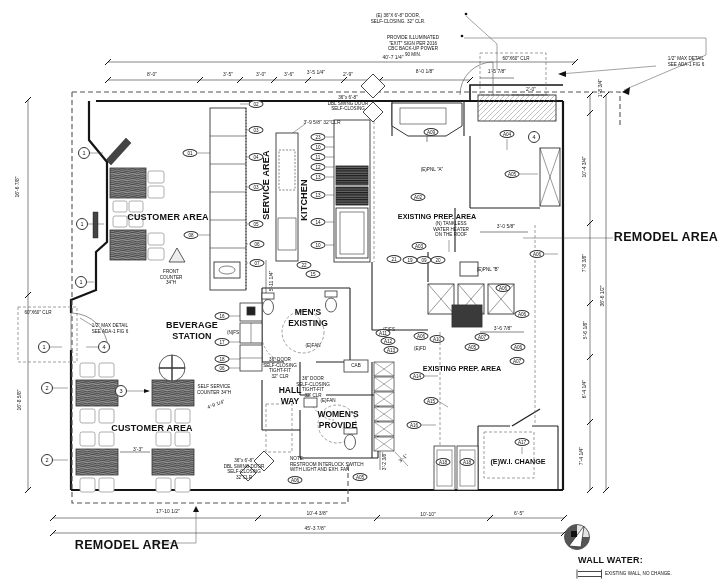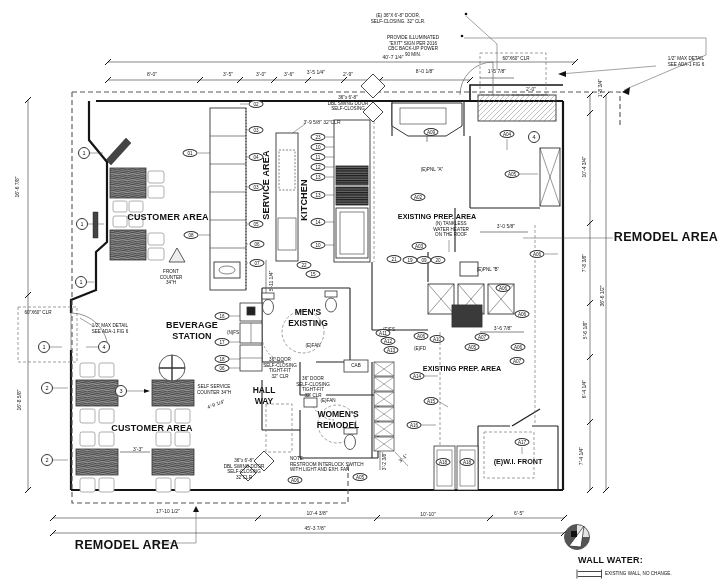--- a/index.html
+++ b/index.html
@@ -270,26 +270,26 @@
 
 <div class="lbl room" style="left:168px;top:218px">CUSTOMER AREA</div>
 <div class="lbl room" style="left:152px;top:429px">CUSTOMER AREA</div>
 <div class="lbl room v" style="left:267px;top:185px">SERVICE AREA</div>
 <div class="lbl room v" style="left:305px;top:200px">KITCHEN</div>
 <div class="lbl r7" style="left:437px;top:216px">EXISTING PREP. AREA</div>
 <div class="lbl r7" style="left:462px;top:368px">EXISTING PREP. AREA</div>
 <div class="lbl r85" style="left:308px;top:318px">MEN'S
 EXISTING</div>
 <div class="lbl r85" style="left:338px;top:420px">WOMEN'S
-REMODEL</div>
-<div class="lbl r85" style="left:264px;top:396px">HALL
+PROVIDE</div>
+<div class="lbl r85" style="left:290px;top:396px">HALL
 WAY</div>
 <div class="lbl room" style="left:192px;top:331px">BEVERAGE
 STATION</div>
-<div class="lbl r7" style="left:518px;top:461px">(E)W.I. FRONT</div>
+<div class="lbl r7" style="left:518px;top:461px">(E)W.I. CHANGE</div>
 <div class="lbl big" style="left:666px;top:238px">REMODEL AREA</div>
 <div class="lbl big" style="left:127px;top:546px">REMODEL AREA</div>
 <div class="lbl room la" style="left:578px;top:561px">WALL WATER:</div>
 <div class="lbl la" style="left:605px;top:574px">EXISTING WALL, NO CHANGE.</div>
 
 <div class="lbl" style="left:398px;top:19px">(E) 36"X 6'-8" DOOR,
 SELF-CLOSING. 32" CLR.</div>
 <div class="lbl" style="left:413px;top:46px">PROVIDE ILLUMINATED
 "EXIT" SIGN PER 2016
 CBC BACK-UP POWER

